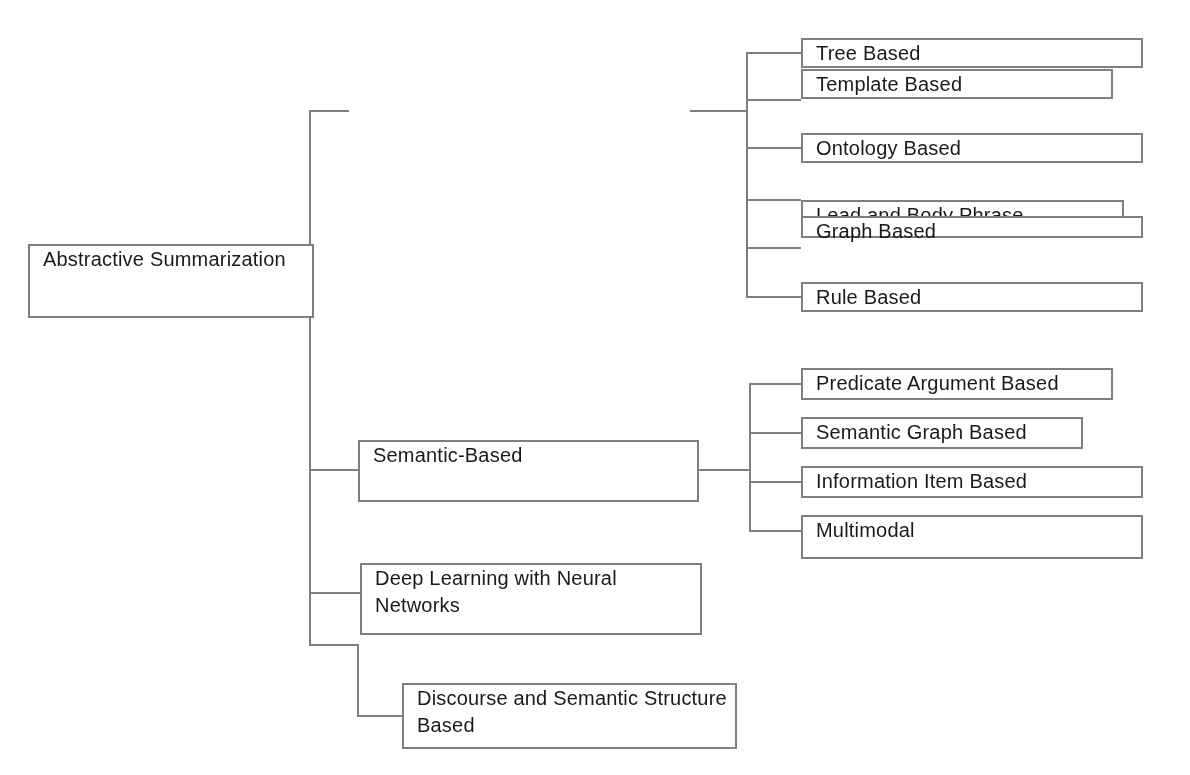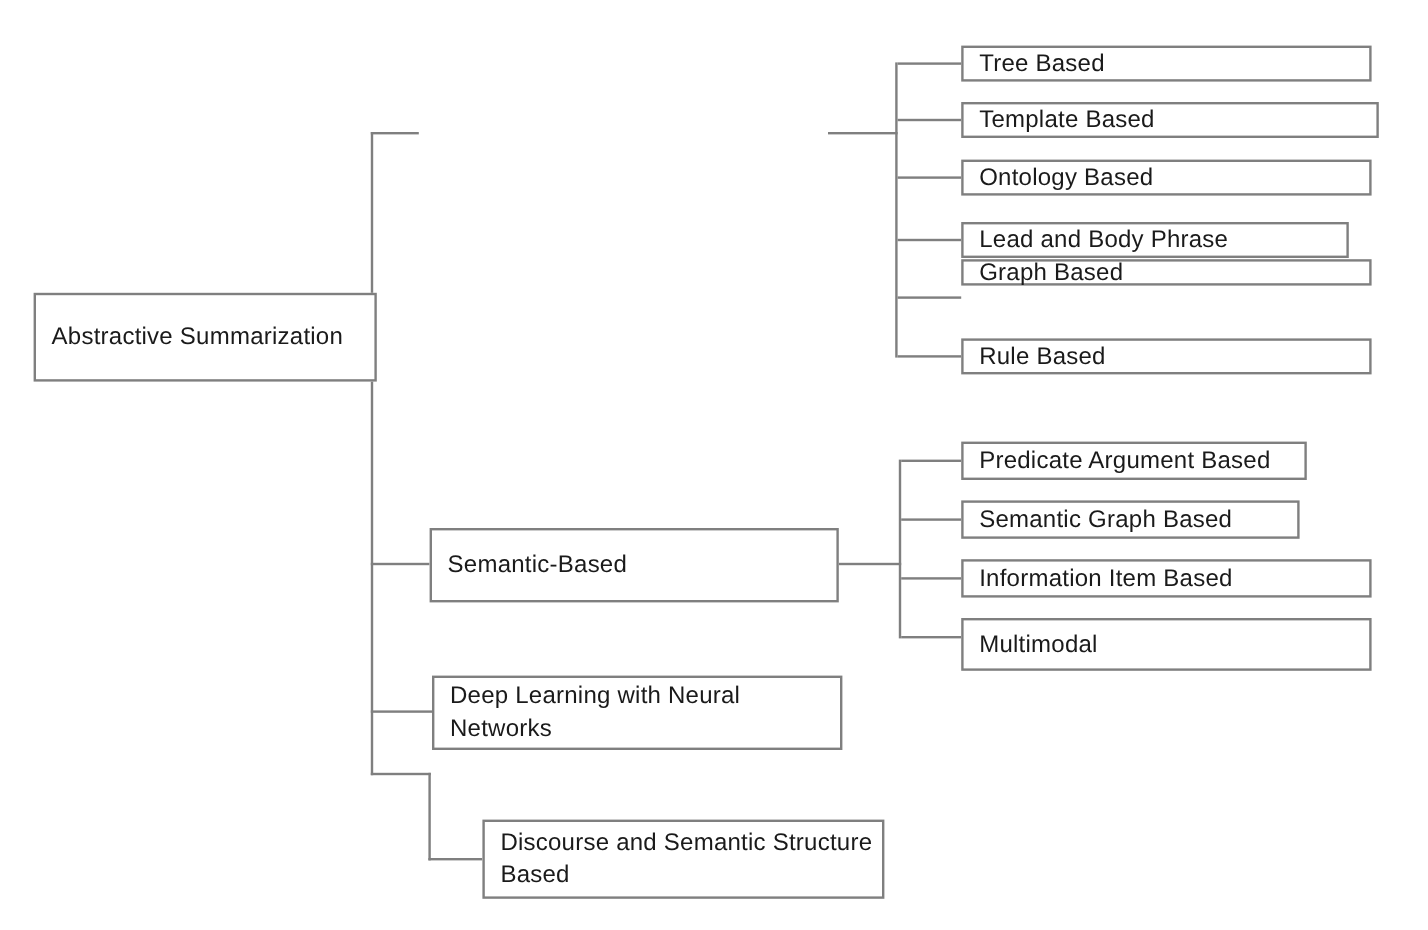--- a/index.html
+++ b/index.html
@@ -22,21 +22,20 @@
   }
   .line {
     position: absolute;
     background: var(--line);
   }
   .node {
     position: absolute;
     background: var(--background);
     border: 2px solid var(--box-border);
     display: flex;
-    align-items: center;
     padding-left: 13px;
     padding-right: 8px;
   }
   .node .label {
     font-size: 20px;
     line-height: 27px;
     color: var(--text);
     letter-spacing: 0.2px;
   }
 </style>
@@ -73,48 +72,48 @@
 
   <div class="node" style="left:28px;top:244px;width:286px;height:74px">
     <span class="label">Abstractive Summarization</span>
   </div>
 
 
   <div class="node" style="left:358px;top:440px;width:341px;height:62px">
     <span class="label">Semantic-Based</span>
   </div>
 
-  <div class="node" style="left:360px;top:563px;width:342px;height:62px">
+  <div class="node" style="left:360px;top:563px;width:342px;height:72px">
     <span class="label">Deep Learning with Neural Networks</span>
   </div>
 
   <div class="node" style="left:402px;top:683px;width:335px;height:66px">
     <span class="label">Discourse and Semantic Structure Based</span>
   </div>
 
   <div class="node" style="left:801px;top:38px;width:342px;height:30px">
     <span class="label">Tree Based</span>
   </div>
-  <div class="node" style="left:801px;top:85px;width:348px;height:30px">
+  <div class="node" style="left:801px;top:69px;width:312px;height:30px">
     <span class="label">Template Based</span>
   </div>
   <div class="node" style="left:801px;top:133px;width:342px;height:30px">
     <span class="label">Ontology Based</span>
   </div>
-  <div class="node" style="left:801px;top:185px;width:323px;height:30px">
+  <div class="node" style="left:801px;top:200px;width:323px;height:30px">
     <span class="label">Lead and Body Phrase</span>
   </div>
   <div class="node" style="left:801px;top:216px;width:342px;height:22px">
     <span class="label">Graph Based</span>
   </div>
   <div class="node" style="left:801px;top:282px;width:342px;height:30px">
     <span class="label">Rule Based</span>
   </div>
 
-  <div class="node" style="left:801px;top:368px;width:288px;height:32px">
+  <div class="node" style="left:801px;top:368px;width:312px;height:32px">
     <span class="label">Predicate Argument Based</span>
   </div>
   <div class="node" style="left:801px;top:417px;width:282px;height:32px">
     <span class="label">Semantic Graph Based</span>
   </div>
   <div class="node" style="left:801px;top:466px;width:342px;height:32px">
     <span class="label">Information Item Based</span>
   </div>
   <div class="node" style="left:801px;top:515px;width:342px;height:44px">
     <span class="label">Multimodal</span>

